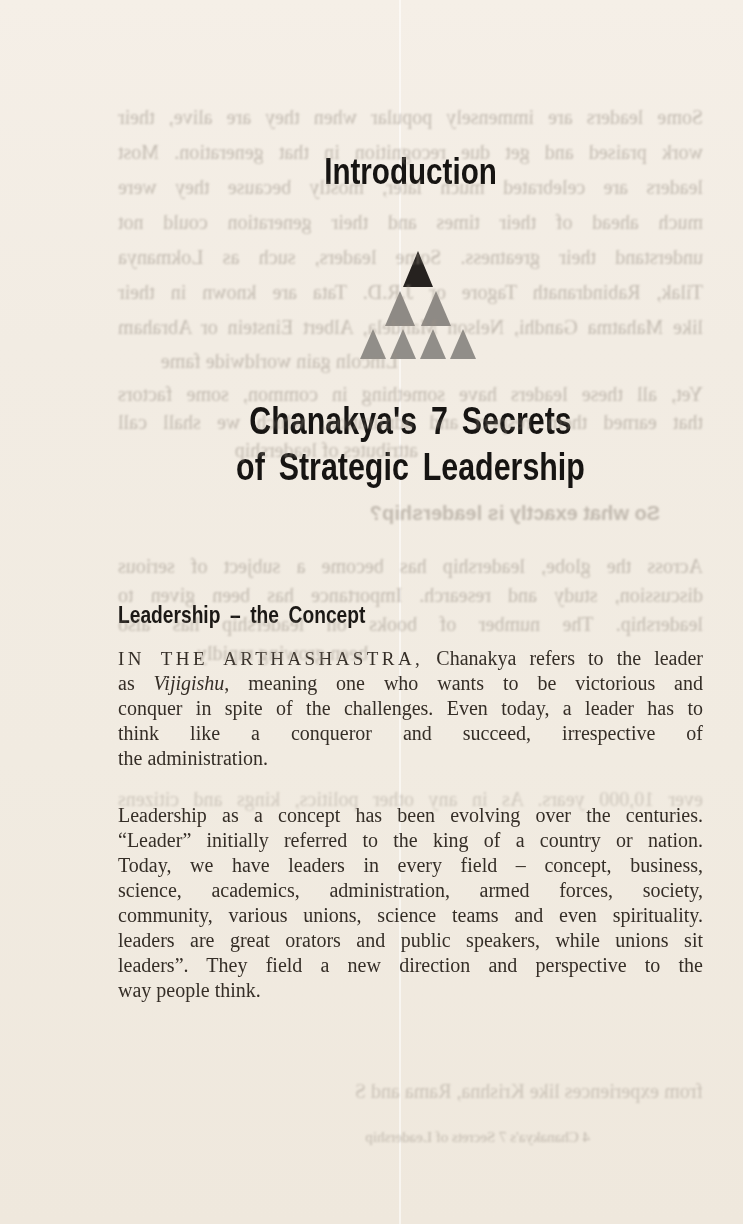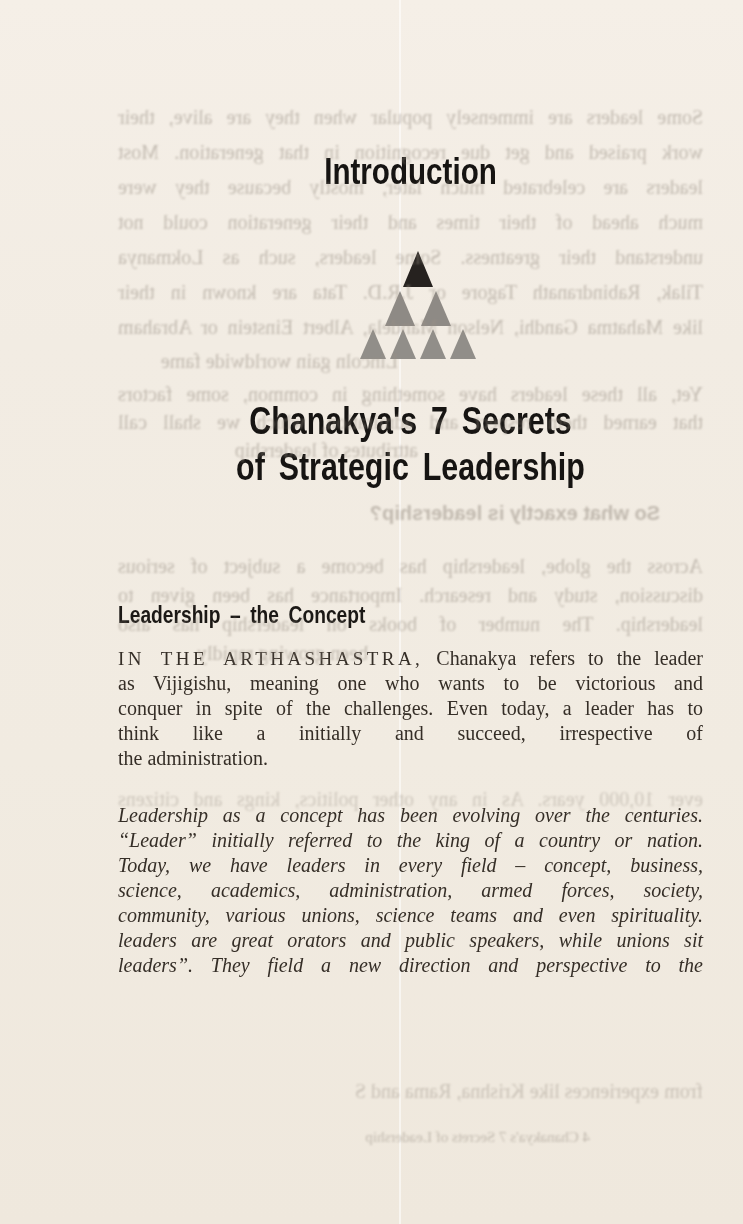--- a/index.html
+++ b/index.html
@@ -52,25 +52,25 @@
   }
   .section-heading{
     position:absolute;top:600px;left:118px;width:585px;
     font-family:"Liberation Sans",sans-serif;font-weight:bold;
     font-size:24px;line-height:30px;
     color:#1b1815;transform:scaleX(.8);transform-origin:left center;
     word-spacing:.22em;
   }
   .para{position:absolute;left:118px;width:585px;font-size:20px;line-height:25px;color:#352e27;}
   .para1{top:646px;}
-  .para2{top:803px;font-style:italic;}
+  .para2{top:803px;}
   .bline{width:585px;}
   .bline.just{text-align:justify;text-align-last:justify;}
   .caps{letter-spacing:.18em;font-size:19px;}
-  .ital{}
+  .ital{font-style:italic;}
 </style>
 </head>
 <body>
 
 <div class="page">
 
   <div class="ghost-layer" id="ghost-layer">
       <div class="ghost just" style="top: 104px; left: 118px; width: 585px;">Some leaders are immensely popular when they are alive, their</div>
       <div class="ghost just" style="top: 139px; left: 118px; width: 585px;">work praised and get due recognition in that generation. Most</div>
       <div class="ghost just" style="top: 174px; left: 118px; width: 585px;">leaders are celebrated much later, mostly because they were</div>
@@ -116,27 +116,28 @@
     <div>Chanakya's 7 Secrets</div>
     <div>of Strategic Leadership</div>
   </div>
 
   <div class="section-heading">Leadership – the Concept</div>
 
   <div class="para para1">
     <div class="bline just"><span class="caps">IN THE ARTHASHASTRA,</span><span> Chanakya refers to the leader</span></div>
     <div class="bline just"><span>as </span><span class="ital">Vijigishu</span><span>, meaning one who wants to be victorious and</span></div>
     <div class="bline just">conquer in spite of the challenges. Even today, a leader has to</div>
-    <div class="bline just">think like a initially and succeed, irrespective of</div>
+    <div class="bline just">think like a conqueror and succeed, irrespective of</div>
     <div class="bline">the administration.</div>
   </div>
 
   <div class="para para2" id="para2">
       <div class="bline just">Leadership as a concept has been evolving over the centuries.</div>
       <div class="bline just">“Leader” initially referred to the king of a country or nation.</div>
       <div class="bline just">Today, we have leaders in every field – concept, business,</div>
       <div class="bline just">science, academics, administration, armed forces, society,</div>
       <div class="bline just">community, various unions, science teams and even spirituality.</div>
       <div class="bline just">leaders are great orators and public speakers, while unions sit</div>
       <div class="bline just">leaders”. They field a new direction and perspective to the</div>
+      <div class="bline">way people think.</div>
     </div>
 
 </div>
 
 </body></html>

